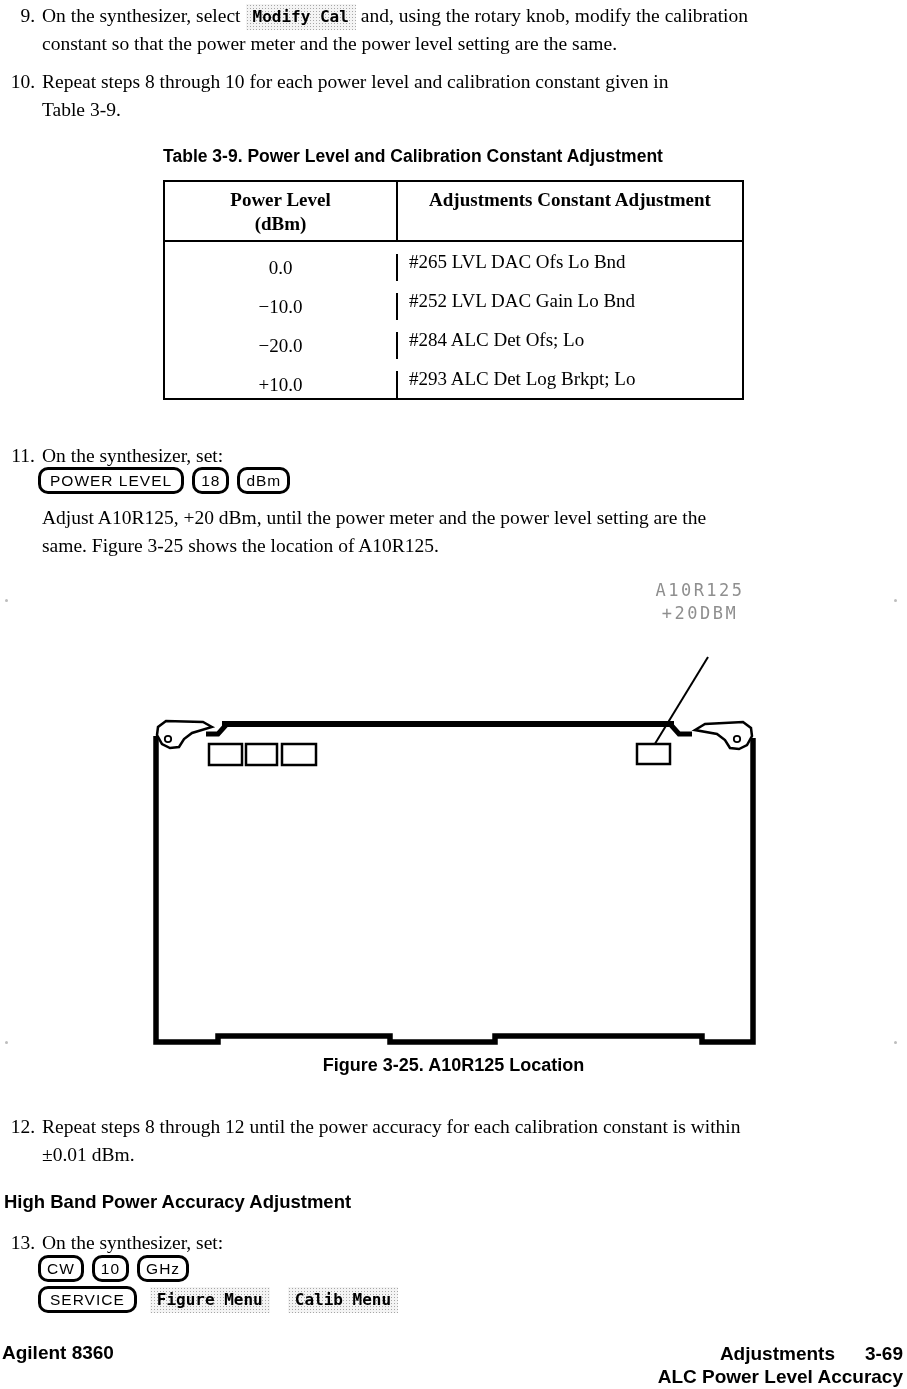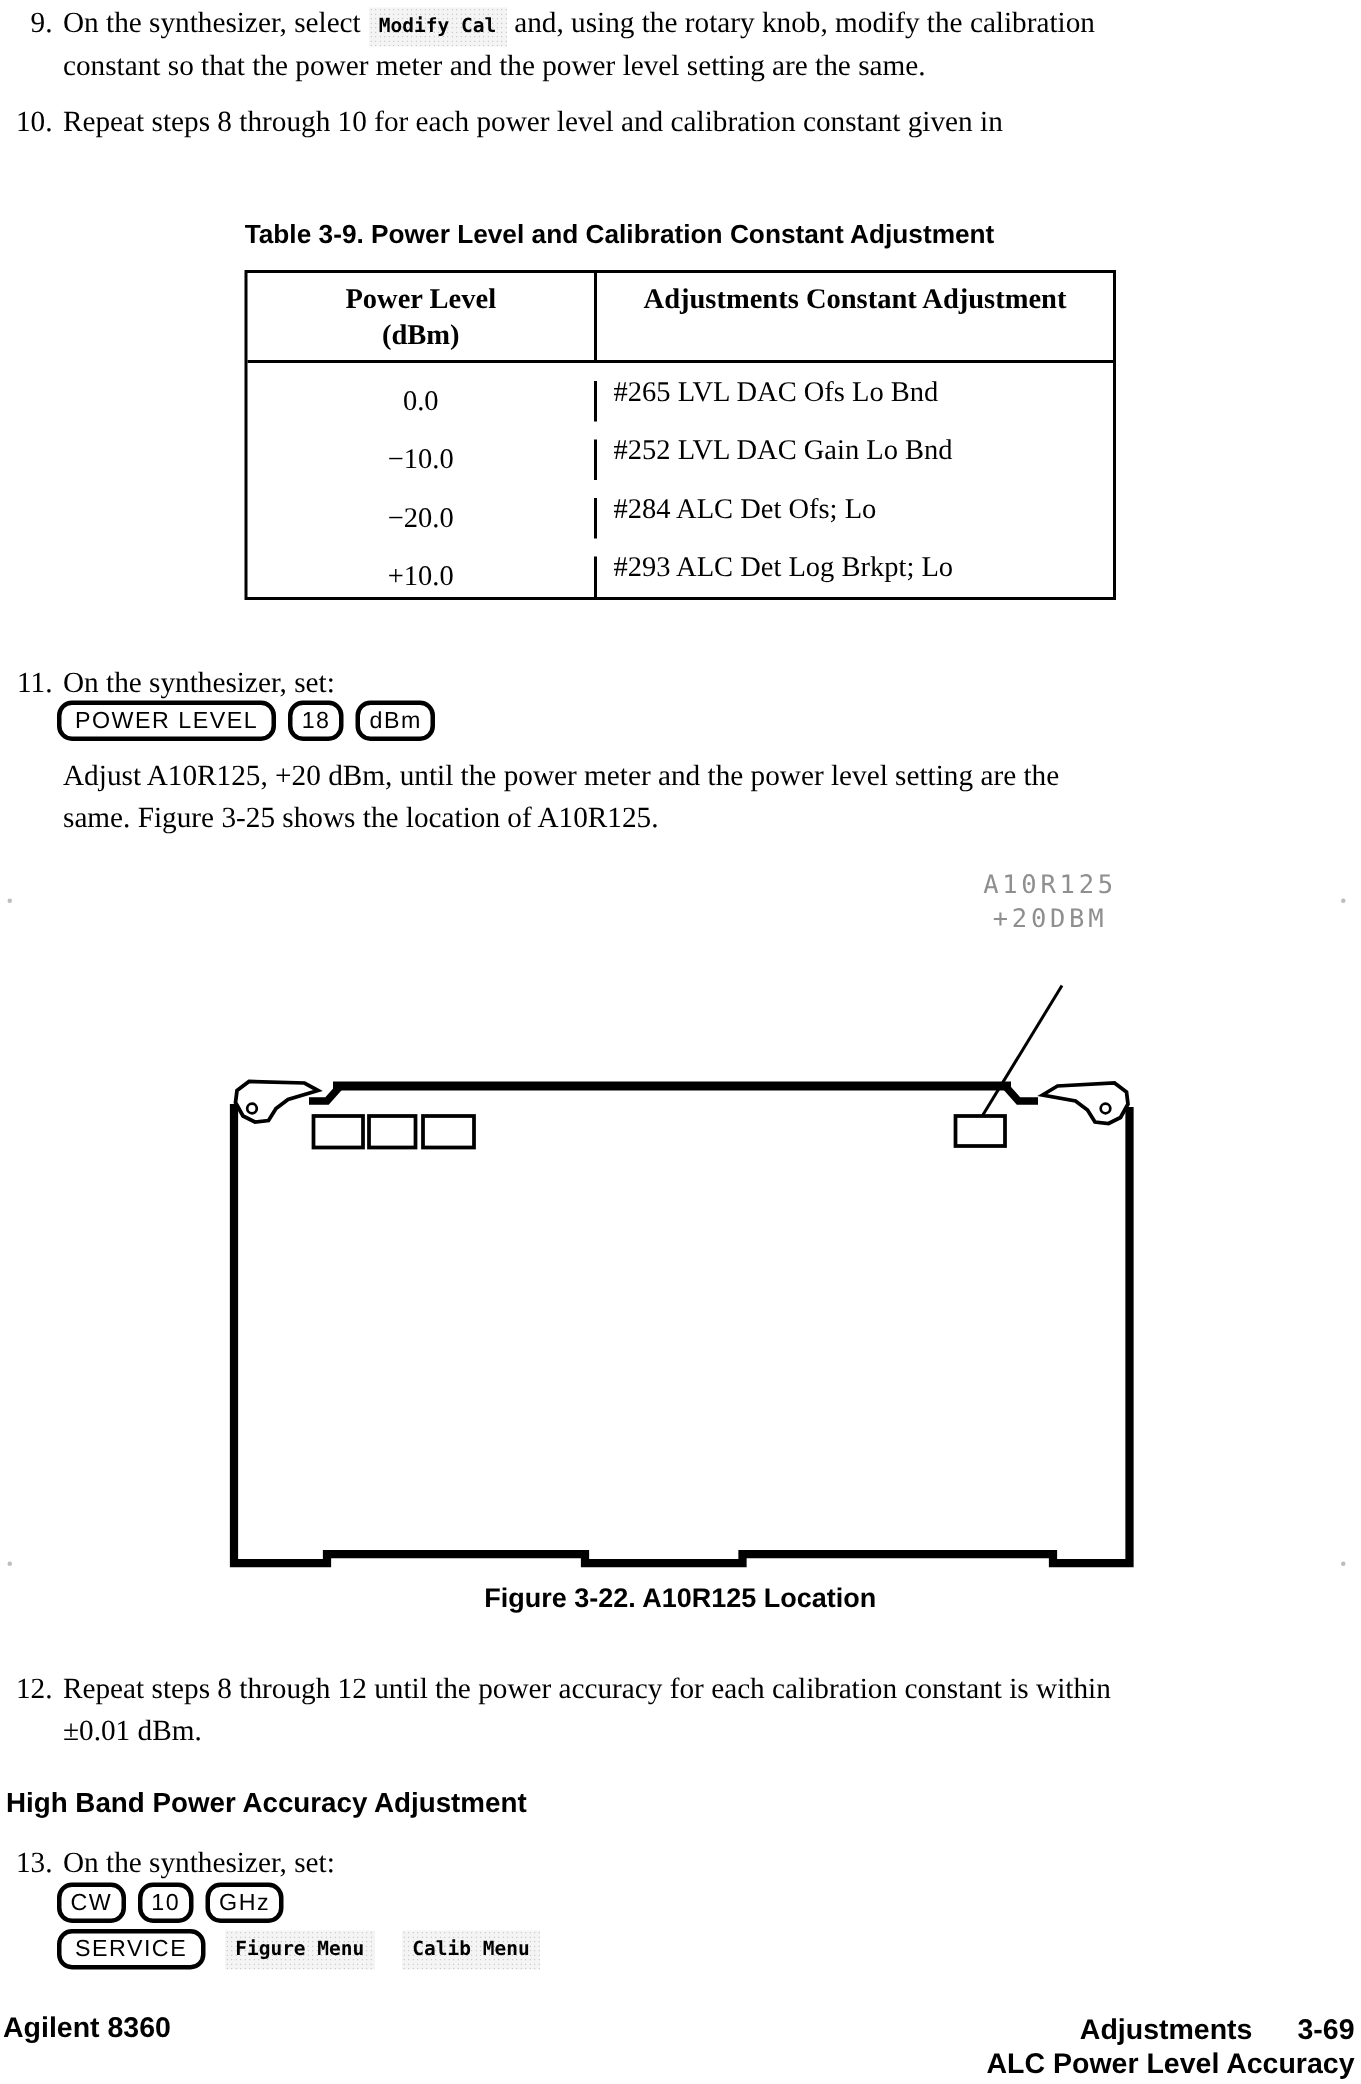--- a/index.html
+++ b/index.html
@@ -9,21 +9,21 @@
     font-family:"Liberation Serif", serif; color:#000; overflow:hidden;
   }
   .abs { position:absolute; }
   .body-text { font-size:19.5px; line-height:28px; white-space:nowrap; }
   .step { position:absolute; left:0; width:907px; }
   .step-num { position:absolute; left:0; top:0; width:35px; text-align:right; font-size:19.5px; line-height:28px; }
   .step-body { margin-left:42px; }
   .sansb { font-family:"Liberation Sans", sans-serif; font-weight:700; }
   .softkey {
     display:inline-block; font-family:"DejaVu Sans Mono", monospace; font-weight:700;
-    font-size:13px; line-height:24px; padding:1px 7px; margin:0 5px; color:#000;
+    font-size:16px; line-height:24px; padding:1px 7px; margin:0 5px; color:#000;
     background-color:#f4f4f4;
     background-image:radial-gradient(#a6a6a6 22%, rgba(0,0,0,0) 26%);
     background-size:3px 3px;
   }
   .keyrow { position:absolute; display:flex; align-items:center; gap:8px; }
   .keycap {
     display:inline-flex; align-items:center; justify-content:center;
     height:27px; padding:0 9px; border:3px solid #000; border-radius:10px;
     font-family:"Liberation Sans", sans-serif; font-size:15.5px; letter-spacing:1px;
     background:#fff; white-space:nowrap;
@@ -61,20 +61,21 @@
     <div class="step-body body-text">
       <div><span>On the synthesizer, select</span><span class="softkey">Modify Cal</span><span>and, using the rotary knob, modify the calibration</span></div>
       <div>constant so that the power meter and the power level setting are the same.</div>
     </div>
   </div>
 
   <div class="step" style="top:68px;">
     <div class="step-num">10.</div>
     <div class="step-body body-text">
       <div>Repeat steps 8 through 10 for each power level and calibration constant given in</div>
+      <div>Table 3-9.</div>
     </div>
   </div>
 
   <div class="tbl-title sansb">Table 3-9. Power Level and Calibration Constant Adjustment</div>
 
   <div class="t39">
     <div class="t39-head">
       <div class="c1">
         <div>Power Level</div>
         <div>(dBm)</div>
@@ -140,21 +141,21 @@
     <path d="M 695 730 L 705 724 L 743 722 L 751 728 L 752 736 L 747 745 L 739 749 L 730 748 L 725 740 L 717 734 Z" fill="#fff" stroke="#000" stroke-width="2.5"></path>
     <circle cx="737" cy="739" r="3.2" fill="#fff" stroke="#000" stroke-width="1.8"></circle>
 
     <rect x="209" y="744" width="33" height="21" fill="#fff" stroke="#000" stroke-width="2.5"></rect>
     <rect x="246" y="744" width="31" height="21" fill="#fff" stroke="#000" stroke-width="2.5"></rect>
     <rect x="282" y="744" width="34" height="21" fill="#fff" stroke="#000" stroke-width="2.5"></rect>
 
     <rect x="637" y="744" width="33" height="20" fill="#fff" stroke="#000" stroke-width="2.5"></rect>
   </svg>
 
-  <div class="caption sansb">Figure 3-22. A10R125 Location</div>
+  <div class="caption sansb">Figure 3-25. A10R125 Location</div>
 
   <div class="step" style="top:1113px;">
     <div class="step-num">12.</div>
     <div class="step-body body-text">
       <div>Repeat steps 8 through 12 until the power accuracy for each calibration constant is within</div>
       <div>±0.01 dBm.</div>
     </div>
   </div>
 
   <div class="heading sansb">High Band Power Accuracy Adjustment</div>

